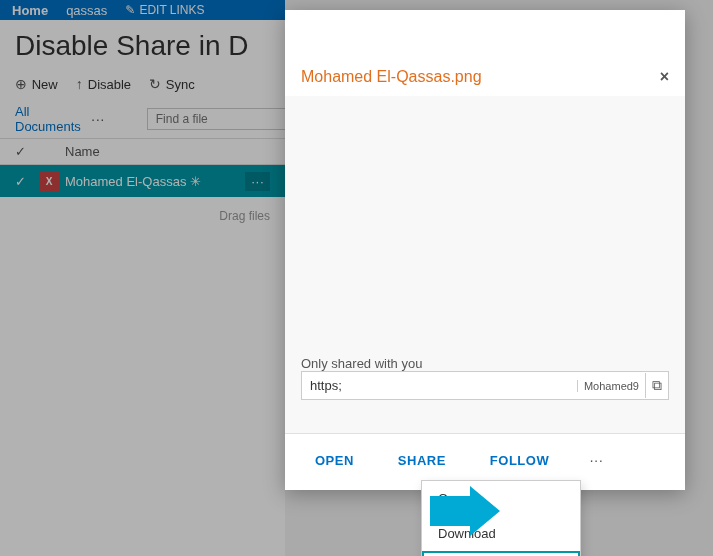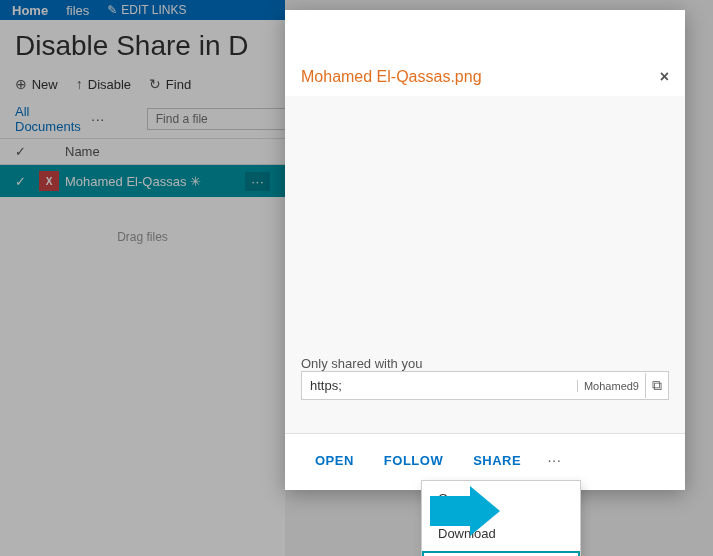--- a/index.html
+++ b/index.html
@@ -152,22 +152,21 @@
       padding: 2px 6px;
       font-size: 13px;
       cursor: pointer;
       margin-left: 4px;
     }
 
     .sp-drag-text {
       padding: 12px 15px;
       font-size: 12px;
       color: #999;
-      text-align: center;
-      margin-top: 21px;
+      text-align: right;
     }
 
     
     .modal-overlay {
       position: absolute;
       top: 0; left: 0;
       width: 713px;
       height: 556px;
       background: rgba(0,0,0,0.3);
     }
@@ -248,21 +247,21 @@
       border-left: 1px solid #ccc;
     }
 
     .modal-footer {
       padding: 10px 16px 14px;
       border-top: 1px solid #e0e0e0;
     }
     .modal-actions {
       display: flex;
       align-items: flex-end;
-      gap: 2px;
+      gap: 16px;
       position: relative;
     }
     .modal-action-btn {
       font-size: 13px;
       color: #0072c6;
       font-weight: 600;
       padding: 8px 14px;
       cursor: pointer;
       letter-spacing: 0.5px;
       background: none;
@@ -311,41 +310,41 @@
       width: 70px;
       height: 50px;
     }
   </style>
 </head>
 <body>
 
 <div class="sp-page">
   <div class="sp-nav">
     <span class="sp-nav-item sp-nav-home">Home</span>
-    <span class="sp-nav-item">files</span>
+    <span class="sp-nav-item">qassas</span>
     <span class="sp-nav-item sp-nav-edit">
       <span>✎</span>
       <span>EDIT LINKS</span>
     </span>
   </div>
 
   <div class="sp-title">Disable Share in D</div>
 
   <div class="sp-toolbar">
     <div class="sp-toolbar-btn">
       <span class="sp-toolbar-icon">⊕</span>
       <span>New</span>
     </div>
     <div class="sp-toolbar-btn">
       <span class="sp-toolbar-icon">↑</span>
       <span>Disable</span>
     </div>
     <div class="sp-toolbar-btn">
       <span class="sp-toolbar-icon">↻</span>
-      <span>Find</span>
+      <span>Sync</span>
     </div>
   </div>
 
   <div class="sp-bar">
     <span class="sp-all-docs">All Documents</span>
     <span class="sp-dots">···</span>
     <input class="sp-search" type="text" placeholder="Find a file" style="">
   </div>
 
   <div class="sp-table-header">
@@ -380,22 +379,22 @@
     <div class="modal-url-row">
       <input class="modal-url-input" type="text" value="https;" style="">
       <span class="modal-url-user">Mohamed9</span>
       <span class="modal-url-copy">⧉</span>
     </div>
   </div>
 
   <div class="modal-footer">
     <div class="modal-actions">
       <button class="modal-action-btn">OPEN</button>
+      <button class="modal-action-btn">SHARE</button>
       <button class="modal-action-btn">FOLLOW</button>
-      <button class="modal-action-btn">SHARE</button>
       <button class="modal-action-more">···</button>
 
       <div class="context-menu">
         <div class="context-menu-item">Open</div>
         <div class="context-menu-item">Download</div>
         <div class="context-menu-item highlighted">Share</div>
       </div>
     </div>
   </div>
 </div>

